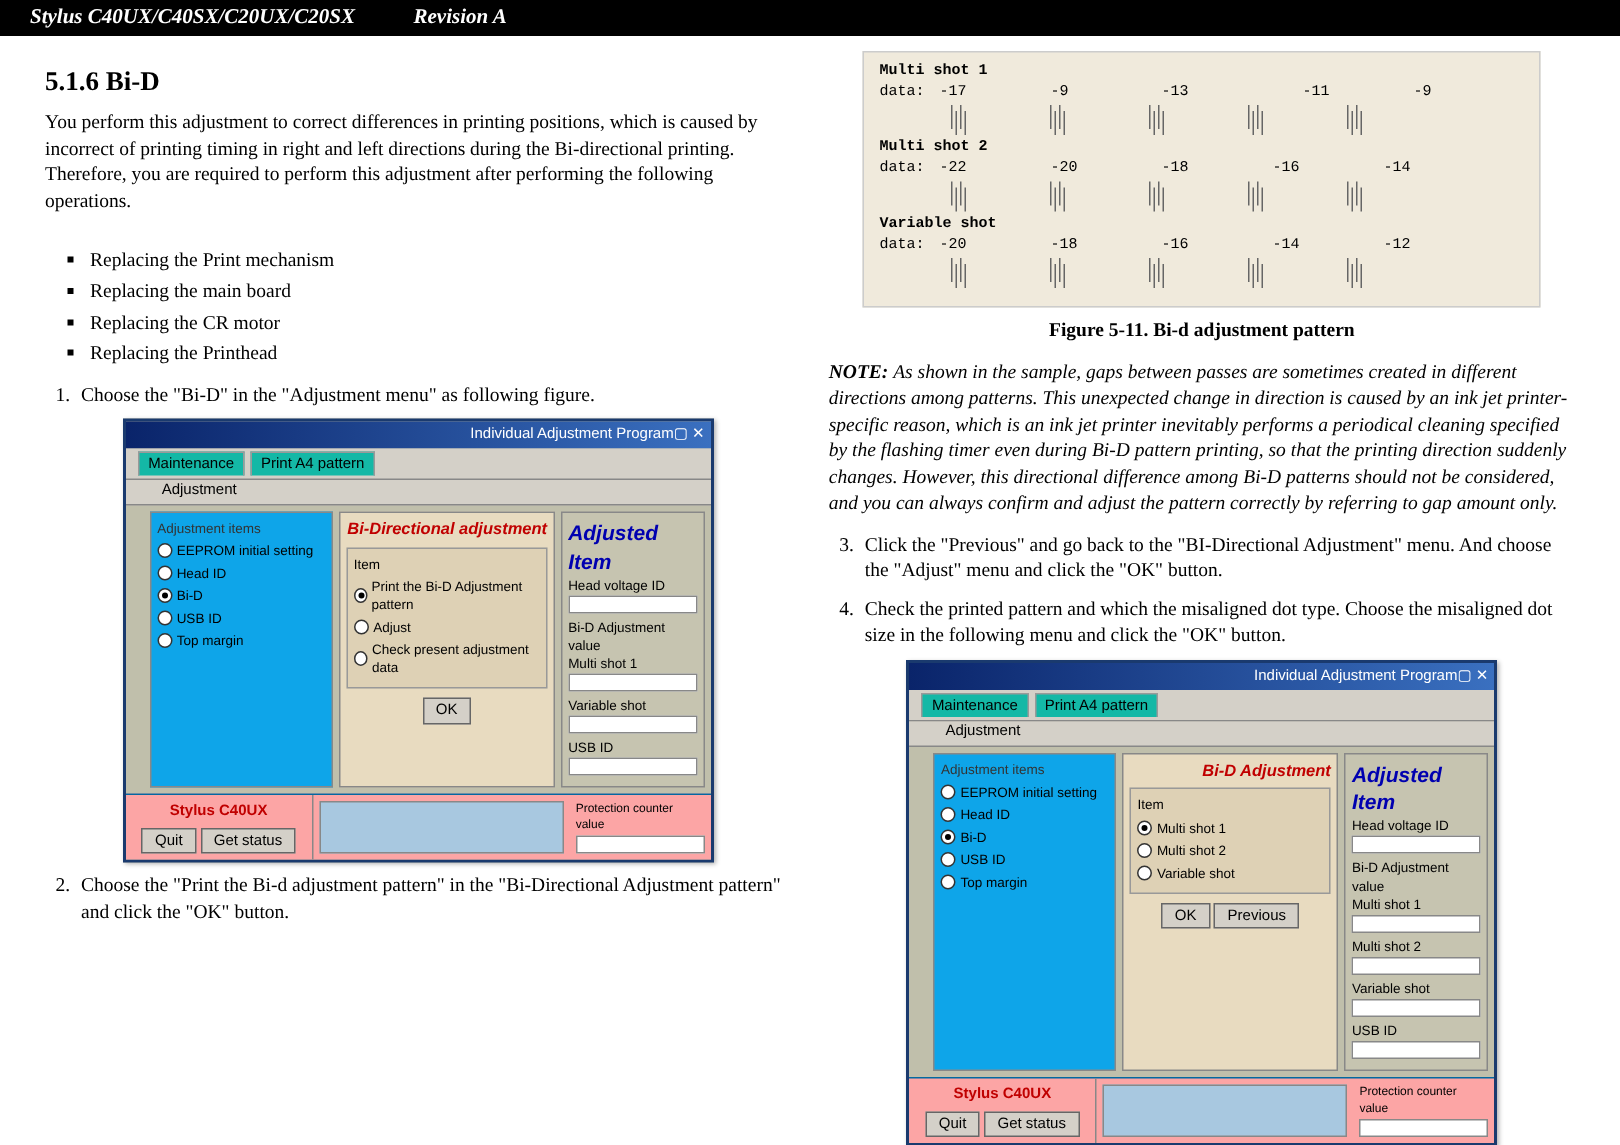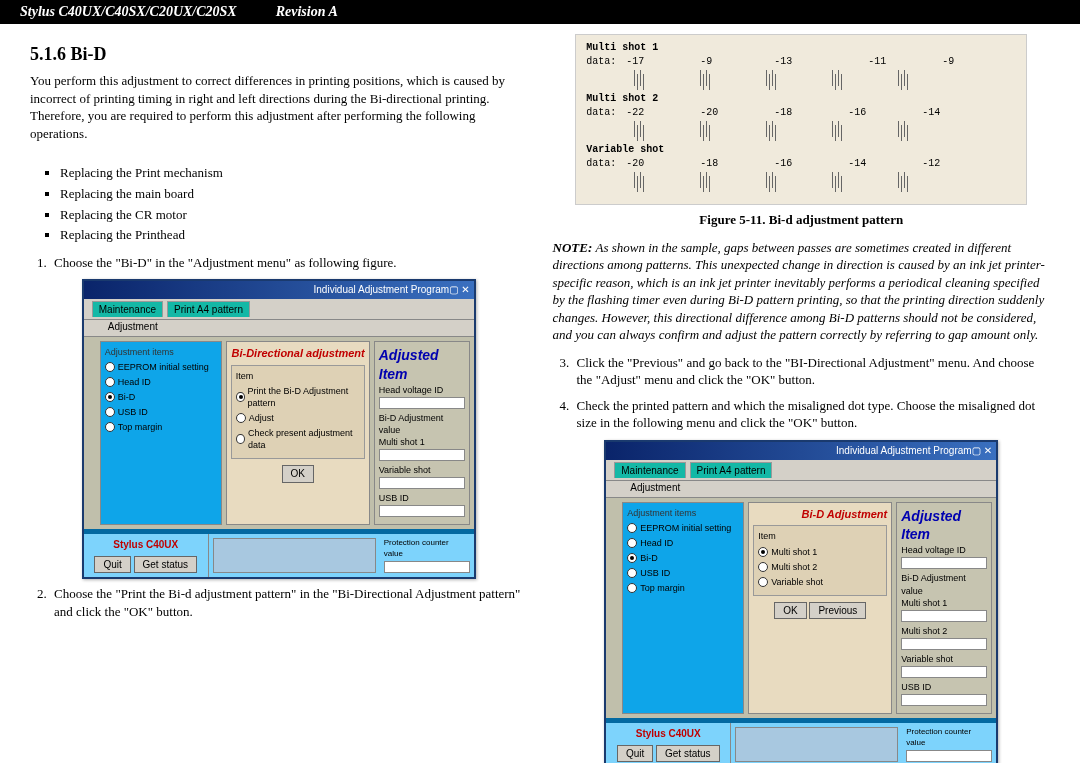--- a/index.html
+++ b/index.html
@@ -178,22 +178,22 @@
     font-size: 14px;
   }
   .right-panel .field {
     background: #fff;
     border: 1px solid #888;
     height: 10px;
     margin: 1px 0 3px 0;
   }
   .status-row {
     display: flex;
-    background: #7dd3fc;
-    border-top: 5px solid #0369a1;
+    background: #fca5a5;
+    border-top: 1px solid #0369a1;
     justify-content: center;
   }
   .status-left {
     flex: 0 0 116px;
     padding: 4px;
     text-align: center;
     border-right: 1px solid #888;
   }
   .status-left .model {
     color: #c00000;

